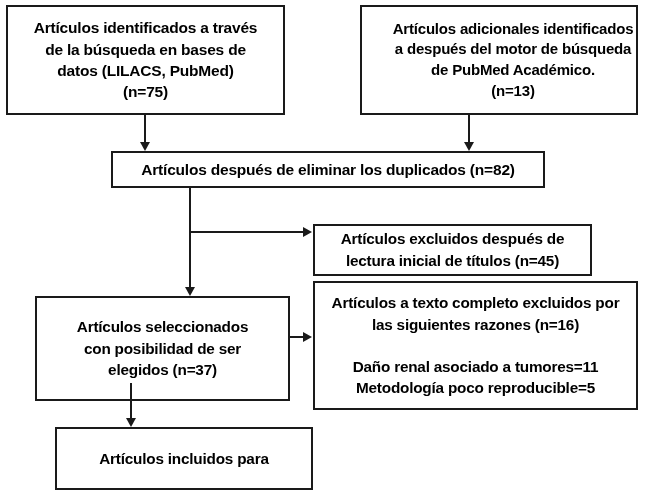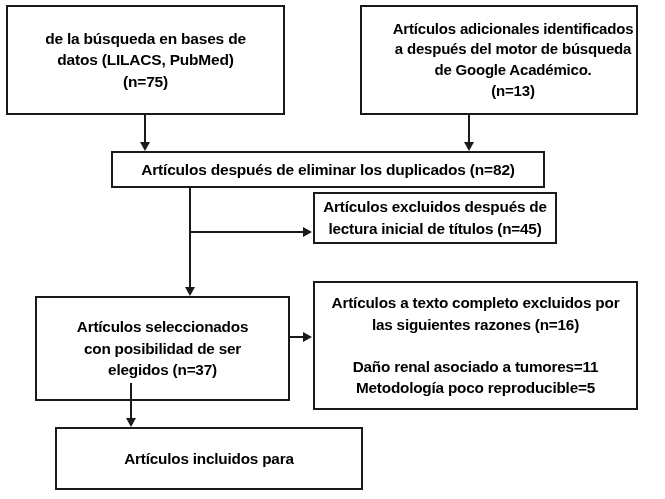--- a/index.html
+++ b/index.html
@@ -34,24 +34,24 @@
     white-space: nowrap;
   }
   .box.sz16 { font-size: 15.5px; line-height: 1.38; }
   .box.sz15 { font-size: 15px;  line-height: 1.38; }
   .box.sz155 { font-size: 15.3px; line-height: 1.42; }
 
   
   #box-db-search   { left: 6px;   top: 5px;   width: 279px; height: 110px; }
   #box-other-src   { left: 360px; top: 5px;   width: 278px; height: 110px; padding-left: 28px; }
   #box-duplicates  { left: 111px; top: 151px; width: 434px; height: 37px; }
-  #box-excl-titles { left: 313px; top: 192px; width: 244px; height: 52px; }
+  #box-excl-titles { left: 313px; top: 224px; width: 279px; height: 52px; }
   #box-selected    { left: 35px;  top: 296px; width: 255px; height: 105px; }
   #box-excl-reason { left: 313px; top: 281px; width: 325px; height: 129px; }
-  #box-included    { left: 55px;  top: 427px; width: 308px; height: 63px; }
+  #box-included    { left: 55px;  top: 427px; width: 258px; height: 63px; }
 
   .reasons-head { margin-bottom: 0; }
   .reasons-gap  { height: 20px; }
 
   
   .conn {
     position: absolute;
     background: #1a1a1a;
   }
   .v { width: 2px; }
@@ -90,29 +90,30 @@
 
   #conn-sel-v     { left: 130px; top: 383px; height: 37px; }
   #conn-sel-varrow{ left: 126px; top: 418px; }
 </style>
 </head>
 <body>
 
 <div id="canvas">
 
   <div class="box sz16" id="box-db-search">
+    <span class="line">Artículos identificados a través</span>
     <span class="line">de la búsqueda en bases de</span>
     <span class="line">datos (LILACS, PubMed)</span>
     <span class="line">(n=75)</span>
   </div>
 
   <div class="box sz15" id="box-other-src">
     <span class="line">Artículos adicionales identificados</span>
     <span class="line">a después del motor de búsqueda</span>
-    <span class="line">de Google Académico.</span>
+    <span class="line">de PubMed Académico.</span>
     <span class="line">(n=13)</span>
   </div>
 
   <div class="conn v" id="conn-db-v"></div>
   <div class="arrowhead arrow-down" id="conn-db-arrow"></div>
 
   <div class="conn v" id="conn-other-v"></div>
   <div class="arrowhead arrow-down" id="conn-other-arrow"></div>
 
   <div class="box sz16" id="box-duplicates">

